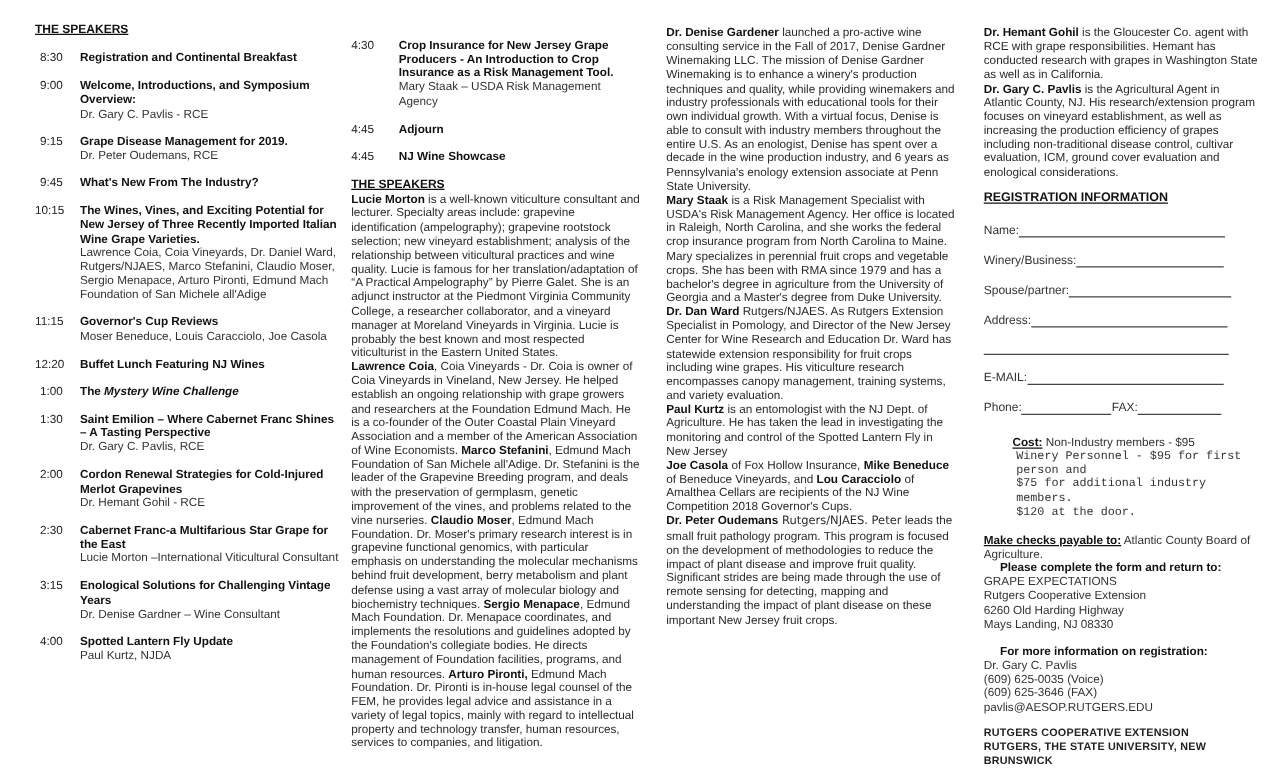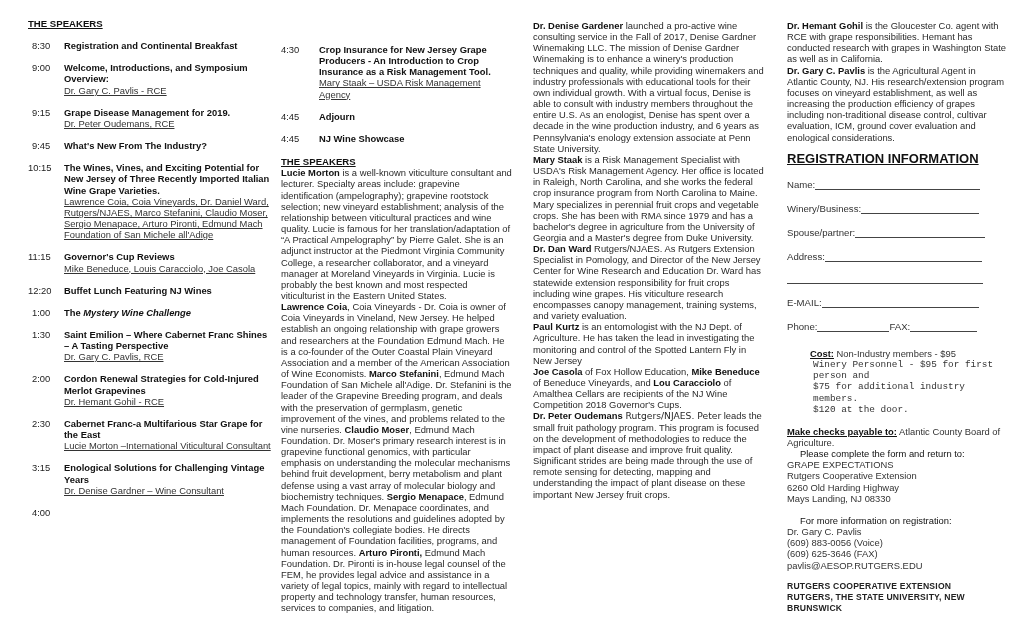--- a/index.html
+++ b/index.html
@@ -1,47 +1,47 @@
 <!DOCTYPE html>
 <html><head>
 <meta charset="utf-8">
 <style>
   * { box-sizing: border-box; margin: 0; padding: 0; }
   html, body { width: 1024px; height: 617px; background: #ffffff; overflow: hidden; }
   body { font-family: "Liberation Sans", sans-serif; color: #1a1a1a; font-size: 9.4px; line-height: 11.15px; position: relative; }
   .col { position: absolute; top: 0; }
   .c1 { left: 28px; width: 245px; top: 18px; }
-  .c2 { left: 281px; width: 232px; top: 44px; }
+  .c2 { left: 281px; width: 232px; top: 30px; }
   .c3 { left: 533px; width: 232px; top: 20px; }
   .c4 { left: 787px; width: 220px; top: 20px; }
   .heading { font-weight: bold; text-decoration: underline; font-size: 9.6px; color: #111; }
   .prog-item { display: flex; margin-top: 11px; }
   .prog-item:first-of-type { margin-top: 10px; }
   .time { width: 36px; flex: none; padding-left: 4px; color: #222; }
   .time.wide { padding-left: 0; }
   .pbody { flex: 1; }
   .ptitle { font-weight: bold; color: #111; }
-  .pspk { color: #333; text-decoration: underline; }
+  .pspk { color: #333; }
   .c2 .time { width: 38px; padding-left: 0; }
   .c2 .prog-item { margin-top: 11px; }
   .c2 .prog-item:first-child { margin-top: 0; }
   .c2 .heading { margin-top: 12px; display: block; }
   .bio { color: #2a2a2a; }
   .bio b { color: #111; }
-  .reg-title { font-weight: bold; text-decoration: underline; font-size: 13px; margin-top: 10px; color: #111; }
+  .reg-title { font-weight: bold; text-decoration: underline; font-size: 10px; margin-top: 10px; color: #111; }
   .field { display: flex; align-items: flex-end; margin-top: 12px; height: 12px; font-size: 9.6px; color: #333; }
   .field .line { border-bottom: 1px solid #444; height: 10px; }
   .field.first { margin-top: 14px; }
   .blankline { border-bottom: 1px solid #444; width: 196px; height: 12px; margin-top: 10px; }
   .cost { margin-top: 16px; color: #333; }
   .cost .lbl { font-weight: bold; text-decoration: underline; color: #111; margin-left: 23px; }
   .cost .indent { padding-left: 26px; font-family: Liberation Mono, monospace; }
   .checks { margin-top: 11px; color: #333; }
   .checks .lbl { font-weight: bold; text-decoration: underline; color: #111; }
-  .bold { font-weight: normal; color: #111; padding-left: 13px; }
+  .bold { font-weight: bold; color: #111; padding-left: 13px; }
   .moreinfo { margin-top: 11px; color: #333; }
   .footer { margin-top: 10px; font-weight: bold; font-size: 8.6px; letter-spacing: 0.2px; color: #222; }
   .serif-inline { font-family: "DejaVu Sans", sans-serif; font-size: 9.2px; }
   i { font-style: italic; }
 </style>
 </head>
 <body>
 
 <div class="col c1">
   <div class="heading">THE SPEAKERS</div>
@@ -76,21 +76,21 @@
     <div class="time wide">10:15</div>
     <div class="pbody">
       <div class="ptitle">The Wines, Vines, and Exciting Potential for New Jersey of Three Recently Imported Italian Wine Grape Varieties.</div>
       <div class="pspk">Lawrence Coia, Coia Vineyards, Dr. Daniel Ward, Rutgers/NJAES, Marco Stefanini, Claudio Moser, Sergio Menapace, Arturo Pironti, Edmund Mach Foundation of San Michele all'Adige</div>
     </div>
   </div>
   <div class="prog-item">
     <div class="time wide">11:15</div>
     <div class="pbody">
       <div class="ptitle">Governor's Cup Reviews</div>
-      <div class="pspk">Mike Beneduce, Louis Caracciolo, Joe Casola</div>
+      <div class="pspk">Moser Beneduce, Louis Caracciolo, Joe Casola</div>
     </div>
   </div>
   <div class="prog-item">
     <div class="time wide">12:20</div>
     <div class="pbody">
         <div class="ptitle">Buffet Lunch Featuring NJ Wines</div>
       </div>
   </div>
   <div class="prog-item">
     <div class="time">1:00</div>
@@ -121,20 +121,24 @@
   </div>
   <div class="prog-item">
     <div class="time">3:15</div>
     <div class="pbody">
       <div class="ptitle">Enological Solutions for Challenging Vintage Years</div>
       <div class="pspk">Dr. Denise Gardner – Wine Consultant</div>
     </div>
   </div>
   <div class="prog-item">
     <div class="time">4:00</div>
+    <div class="pbody">
+      <div class="ptitle">Spotted Lantern Fly Update</div>
+      <div class="pspk">Paul Kurtz, NJDA</div>
+    </div>
   </div>
 </div>
 
 <div class="col c2">
   <div class="prog-item">
     <div class="time">4:30</div>
     <div class="pbody">
       <div class="ptitle">Crop Insurance for New Jersey Grape Producers - An Introduction to Crop Insurance as a Risk Management Tool.</div>
       <div class="pspk">Mary Staak – USDA Risk Management Agency</div>
     </div>
@@ -158,21 +162,21 @@
     <span><b>Lawrence Coia</b><span>, Coia Vineyards - Dr. Coia is owner of Coia Vineyards in Vineland, New Jersey. He helped establish an ongoing relationship with grape growers and researchers at the Foundation Edmund Mach. He is a co-founder of the Outer Coastal Plain Vineyard Association and a member of the American Association of Wine Economists. </span></span><span><b>Marco Stefanini</b><span>, Edmund Mach Foundation of San Michele all'Adige. Dr. Stefanini is the leader of the Grapevine Breeding program, and deals with the preservation of germplasm, genetic improvement of the vines, and problems related to the vine nurseries. </span></span><span><b>Claudio Moser</b><span>, Edmund Mach Foundation. Dr. Moser's primary research interest is in grapevine functional genomics, with particular emphasis on understanding the molecular mechanisms behind fruit development, berry metabolism and plant defense using a vast array of molecular biology and biochemistry techniques. </span></span><span><b>Sergio Menapace</b><span>, Edmund Mach Foundation. Dr. Menapace coordinates, and implements the resolutions and guidelines adopted by the Foundation's collegiate bodies. He directs management of Foundation facilities, programs, and human resources. </span></span><span><b>Arturo Pironti,</b><span>  Edmund Mach Foundation. Dr. Pironti is in-house legal counsel of the FEM, he provides legal advice and assistance in a variety of legal topics, mainly with regard to intellectual property and technology transfer, human resources, services to companies, and litigation.</span></span>
   </div>
 </div>
 
 <div class="col c3">
   <div class="bio">
     <span><b>Dr. Denise Gardener</b><span> launched a pro-active wine consulting service in the Fall of 2017, Denise Gardner Winemaking LLC. The mission of Denise Gardner Winemaking is to enhance a winery's production techniques and quality, while providing winemakers and industry professionals with educational tools for their own individual growth. With a virtual focus, Denise is able to consult with industry members throughout the entire U.S. As an enologist, Denise has spent over a decade in the wine production industry, and 6 years as Pennsylvania's enology extension associate at Penn State University.</span></span><br>
     <span><b>Mary Staak</b><span> is a Risk Management Specialist with USDA's Risk Management Agency. Her office is located in Raleigh, North Carolina, and she works the federal crop insurance program from North Carolina to Maine. Mary specializes in perennial fruit crops and vegetable crops. She has been with RMA since 1979 and has a bachelor's degree in agriculture from the University of Georgia and a Master's degree from Duke University.</span></span><br>
     <span><b>Dr. Dan Ward</b><span> Rutgers/NJAES. As Rutgers Extension Specialist in Pomology, and Director of the New Jersey Center for Wine Research and Education Dr. Ward has statewide extension responsibility for fruit crops including wine grapes. His viticulture research encompasses canopy management, training systems, and variety evaluation.</span></span><br>
     <span><b>Paul Kurtz</b><span>  is an entomologist with the NJ Dept. of Agriculture. He has taken the lead in investigating the monitoring and control of the Spotted Lantern Fly in New Jersey</span></span><br>
-    <span><b>Joe Casola</b><span> of Fox Hollow Education, </span><b>Mike Beneduce</b><span> of Beneduce Vineyards, and </span><b>Lou Caracciolo</b><span> of Amalthea Cellars are recipients of the NJ Wine Competition 2018 Governor's Cups.</span></span><br>
+    <span><b>Joe Casola</b><span> of Fox Hollow Insurance, </span><b>Mike Beneduce</b><span> of Beneduce Vineyards, and </span><b>Lou Caracciolo</b><span> of Amalthea Cellars are recipients of the NJ Wine Competition 2018 Governor's Cups.</span></span><br>
     <span><b>Dr. Peter Oudemans</b><span class="serif-inline"> Rutgers/NJAES. Peter</span><span> leads the small fruit pathology program.  This program is focused on the development of methodologies to reduce the impact of plant disease and improve fruit quality.  Significant strides are being made through the use of remote sensing for detecting, mapping and understanding the impact of plant disease on these important New Jersey fruit crops.</span></span>
   </div>
 </div>
 
 <div class="col c4">
   <div class="bio">
     <span><b>Dr. Hemant Gohil</b><span> is the Gloucester Co. agent with RCE with grape responsibilities. Hemant has conducted research with grapes in Washington State as well as in California.</span></span><br>
     <span><b>Dr. Gary C. Pavlis</b><span> is the Agricultural Agent in Atlantic County, NJ. His research/extension program focuses on vineyard establishment, as well as increasing the production efficiency of grapes including non-traditional disease control, cultivar evaluation, ICM, ground cover evaluation and enological considerations.</span></span>
   </div>
 
@@ -218,21 +222,21 @@
     <div class="bold">Please complete the form and return to:</div>
     <div>GRAPE EXPECTATIONS</div>
     <div>Rutgers Cooperative Extension</div>
     <div>6260 Old Harding Highway</div>
     <div>Mays Landing, NJ  08330</div>
   </div>
 
   <div class="moreinfo">
     <div class="bold">For more information on registration:</div>
     <div>Dr. Gary C. Pavlis</div>
-    <div>(609) 883-0056 (Voice)</div>
+    <div>(609) 625-0035 (Voice)</div>
     <div>(609) 625-3646 (FAX)</div>
     <div>pavlis@AESOP.RUTGERS.EDU</div>
   </div>
 
   <div class="footer">
     <div>RUTGERS COOPERATIVE EXTENSION</div>
     <div>RUTGERS, THE STATE UNIVERSITY, NEW BRUNSWICK</div>
   </div>
 </div>
 

